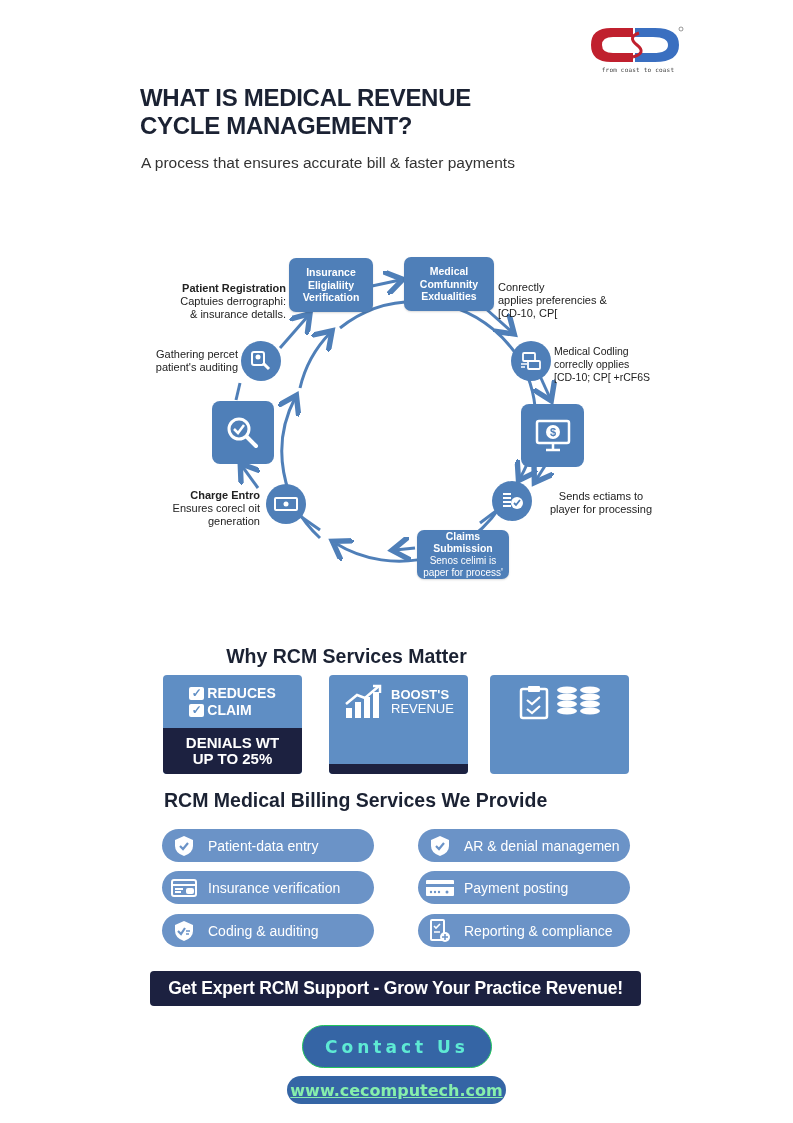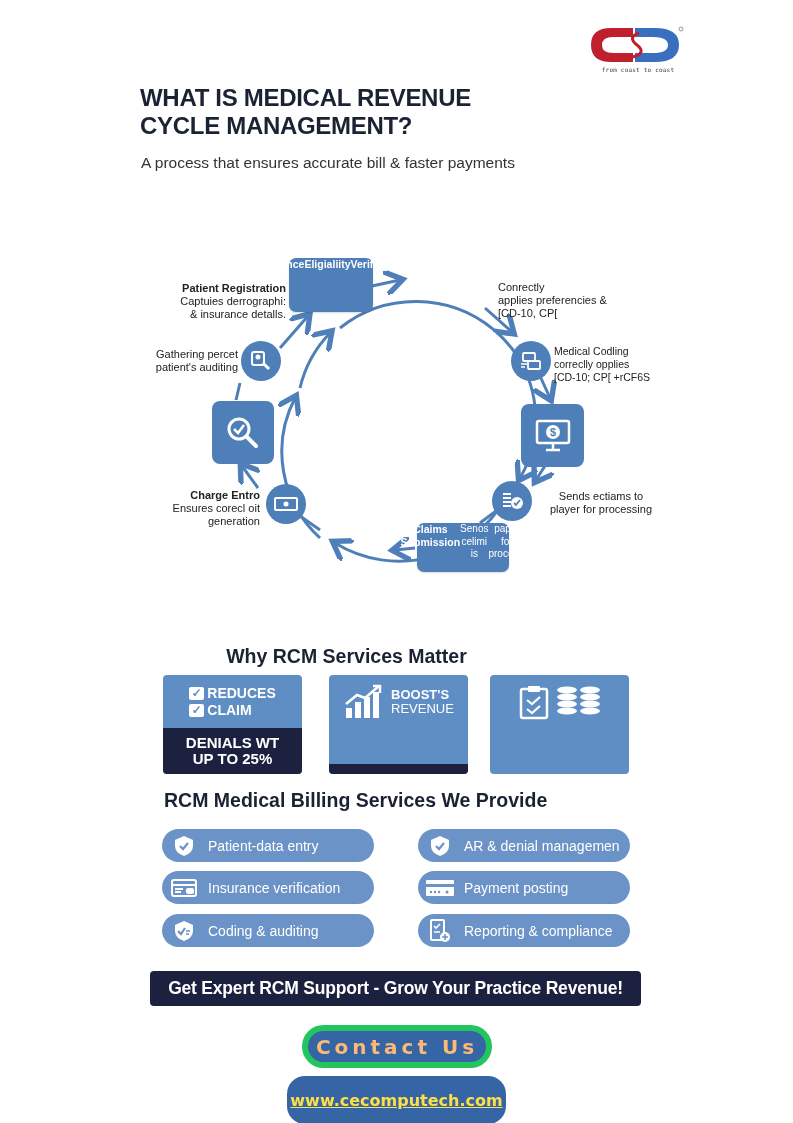--- a/index.html
+++ b/index.html
@@ -11,21 +11,21 @@
   
   .logo { left: 585px; top: 24px; width: 100px; height: 54px; }
   .logo-tag { position: absolute; left: 8px; top: 42px; width: 90px; text-align: center; font-family: "DejaVu Sans Mono", monospace; font-size: 6px; color: #444; letter-spacing: 0.2px; }
 
   
   .title { left: 140px; top: 84px; font-family: "Liberation Sans", sans-serif; font-weight: 700; font-size: 24px; line-height: 28px; color: #1b2233; letter-spacing: -0.3px; width: 440px; }
   .subtitle { left: 141px; top: 154px; font-size: 15.5px; color: #333; }
 
   
   .diagram { left: 140px; top: 248px; width: 520px; height: 340px; }
-  .node-box { position: absolute; background: #4f7fb8; color: #fff; border-radius: 7px; text-align: center; font-weight: 700; font-size: 10.5px; line-height: 12.5px; display: flex; flex-direction: row; justify-content: center; box-shadow: 0 1px 2px rgba(0,0,0,0.15); }
+  .node-box { position: absolute; background: #4f7fb8; color: #fff; border-radius: 7px; text-align: center; font-weight: 700; font-size: 10.5px; line-height: 12.5px; display: flex; flex-direction: column; justify-content: center; box-shadow: 0 1px 2px rgba(0,0,0,0.15); }
   .node-box .sub { font-weight: 400; font-size: 10px; }
   .node-circle { position: absolute; background: #4f7fb8; border-radius: 50%; display: flex; align-items: center; justify-content: center; }
   .node-square { position: absolute; background: #4f7fb8; border-radius: 8px; display: flex; align-items: center; justify-content: center; }
   .side-text { position: absolute; font-size: 11px; line-height: 13px; color: #222; }
   .side-text b { font-weight: 700; }
   .right { text-align: right; }
 
   
   .why-title { left: 0; width: 693px; text-align: center; top: 645px; font-weight: 700; font-size: 19.5px; color: #1b2233; }
   .card { position: absolute; top: 675px; width: 139px; height: 99px; border-radius: 4px; overflow: hidden; background: #5f8ec4; }
@@ -33,22 +33,22 @@
   .card-bottom { height: 46px; background: #1c2140; color: #fff; font-weight: 700; display: flex; flex-direction: column; align-items: center; justify-content: center; text-align: center; line-height: 15px; }
 
   
   .svc-title { left: 164px; top: 789px; font-weight: 700; font-size: 19.5px; color: #1b2233; }
   .pill { position: absolute; height: 33px; width: 212px; background: #6b93c7; border-radius: 17px; color: #fff; font-size: 14px; display: flex; align-items: center; }
   .pill .pill-icon { width: 40px; height: 36px; display: flex; align-items: center; justify-content: center; margin-left: 2px; }
   .pill .pill-label { margin-left: 4px; white-space: nowrap; overflow: hidden; }
 
   
   .cta-banner { left: 150px; top: 971px; width: 491px; height: 35px; background: #1c2140; border-radius: 4px; color: #fff; font-weight: 700; font-size: 17.5px; display: flex; align-items: center; justify-content: center; letter-spacing: -0.2px; }
-  .contact-btn { left: 302px; top: 1025px; width: 190px; height: 43px; background: #3565a5; border-radius: 22px; color: #fdba74; font-weight: 700; font-size: 20px; letter-spacing: 4px; display: flex; align-items: center; justify-content: center; font-family: "DejaVu Sans", sans-serif; border: 6px solid #22c55e; }
-  .url-btn { left: 287px; top: 1076px; width: 219px; height: 48px; background: #3565a5; border-radius: 18px; color: #fde047; font-weight: 700; font-size: 16px; display: flex; align-items: center; justify-content: center; text-decoration: underline; font-family: "DejaVu Sans", sans-serif; }
+  .contact-btn { left: 302px; top: 1025px; width: 190px; height: 43px; background: #3565a5; border-radius: 22px; color: #5eead4; font-weight: 700; font-size: 17px; letter-spacing: 4px; display: flex; align-items: center; justify-content: center; font-family: "DejaVu Sans", sans-serif; border: 1px solid #22c55e; }
+  .url-btn { left: 287px; top: 1076px; width: 219px; height: 28px; background: #3565a5; border-radius: 18px; color: #86efac; font-weight: 700; font-size: 16px; display: flex; align-items: center; justify-content: center; text-decoration: underline; font-family: "DejaVu Sans", sans-serif; }
 </style>
 </head>
 <body>
 
 <div class="abs logo">
   <svg width="100" height="42" viewBox="0 0 100 42">
     <path d="M48 4 H26 Q6 4 6 21 Q6 38 26 38 H48 V29 H28 Q17 29 17 21 Q17 13 28 13 H48 Z" fill="#c0202e"></path>
     <path d="M50 4 H70 Q94 4 94 21 Q94 38 70 38 H50 V29 H68 Q83 29 83 21 Q83 13 68 13 H50 Z" fill="#3a6fc0"></path>
     <path d="M42 21 H60" stroke="#ffffff" stroke-width="3"></path>
     <path d="M54 9 Q42 13 52 21 Q62 29 48 33" stroke="#c0202e" stroke-width="3" fill="none"></path>
@@ -88,21 +88,26 @@
       <path d="M118 240 L102 218" marker-end="url(#ah)"></path>
       <path d="M96 152 L100 135"></path>
     </g>
   </svg>
 
   <div class="node-box" style="left:149px;top:10px;width:84px;height:54px;">
     <div>Insurance</div>
     <div>Eligialiity</div>
     <div>Verification</div>
   </div>
-  <div class="node-box" style="left:277px;top:275px;width:92px;height:49px;">
+  <div class="node-box" style="left:264px;top:9px;width:90px;height:54px;">
+    <div>Medical</div>
+    <div>Comfunnity</div>
+    <div>Exdualities</div>
+  </div>
+  <div class="node-box" style="left:277px;top:282px;width:92px;height:49px;">
     <div>Claims Submission</div>
     <div class="sub">Senos celimi is</div>
     <div class="sub">paper for process'</div>
   </div>
 
   <div class="node-circle" style="left:101px;top:93px;width:40px;height:40px;">
     <svg width="24" height="24" viewBox="0 0 24 24">
         <rect x="3" y="3" width="12" height="13" rx="2" fill="none" stroke="#fff" stroke-width="2"></rect>
         <circle cx="9" cy="8" r="2.5" fill="#fff"></circle>
         <path d="M14 14 L20 20" stroke="#fff" stroke-width="3"></path>

